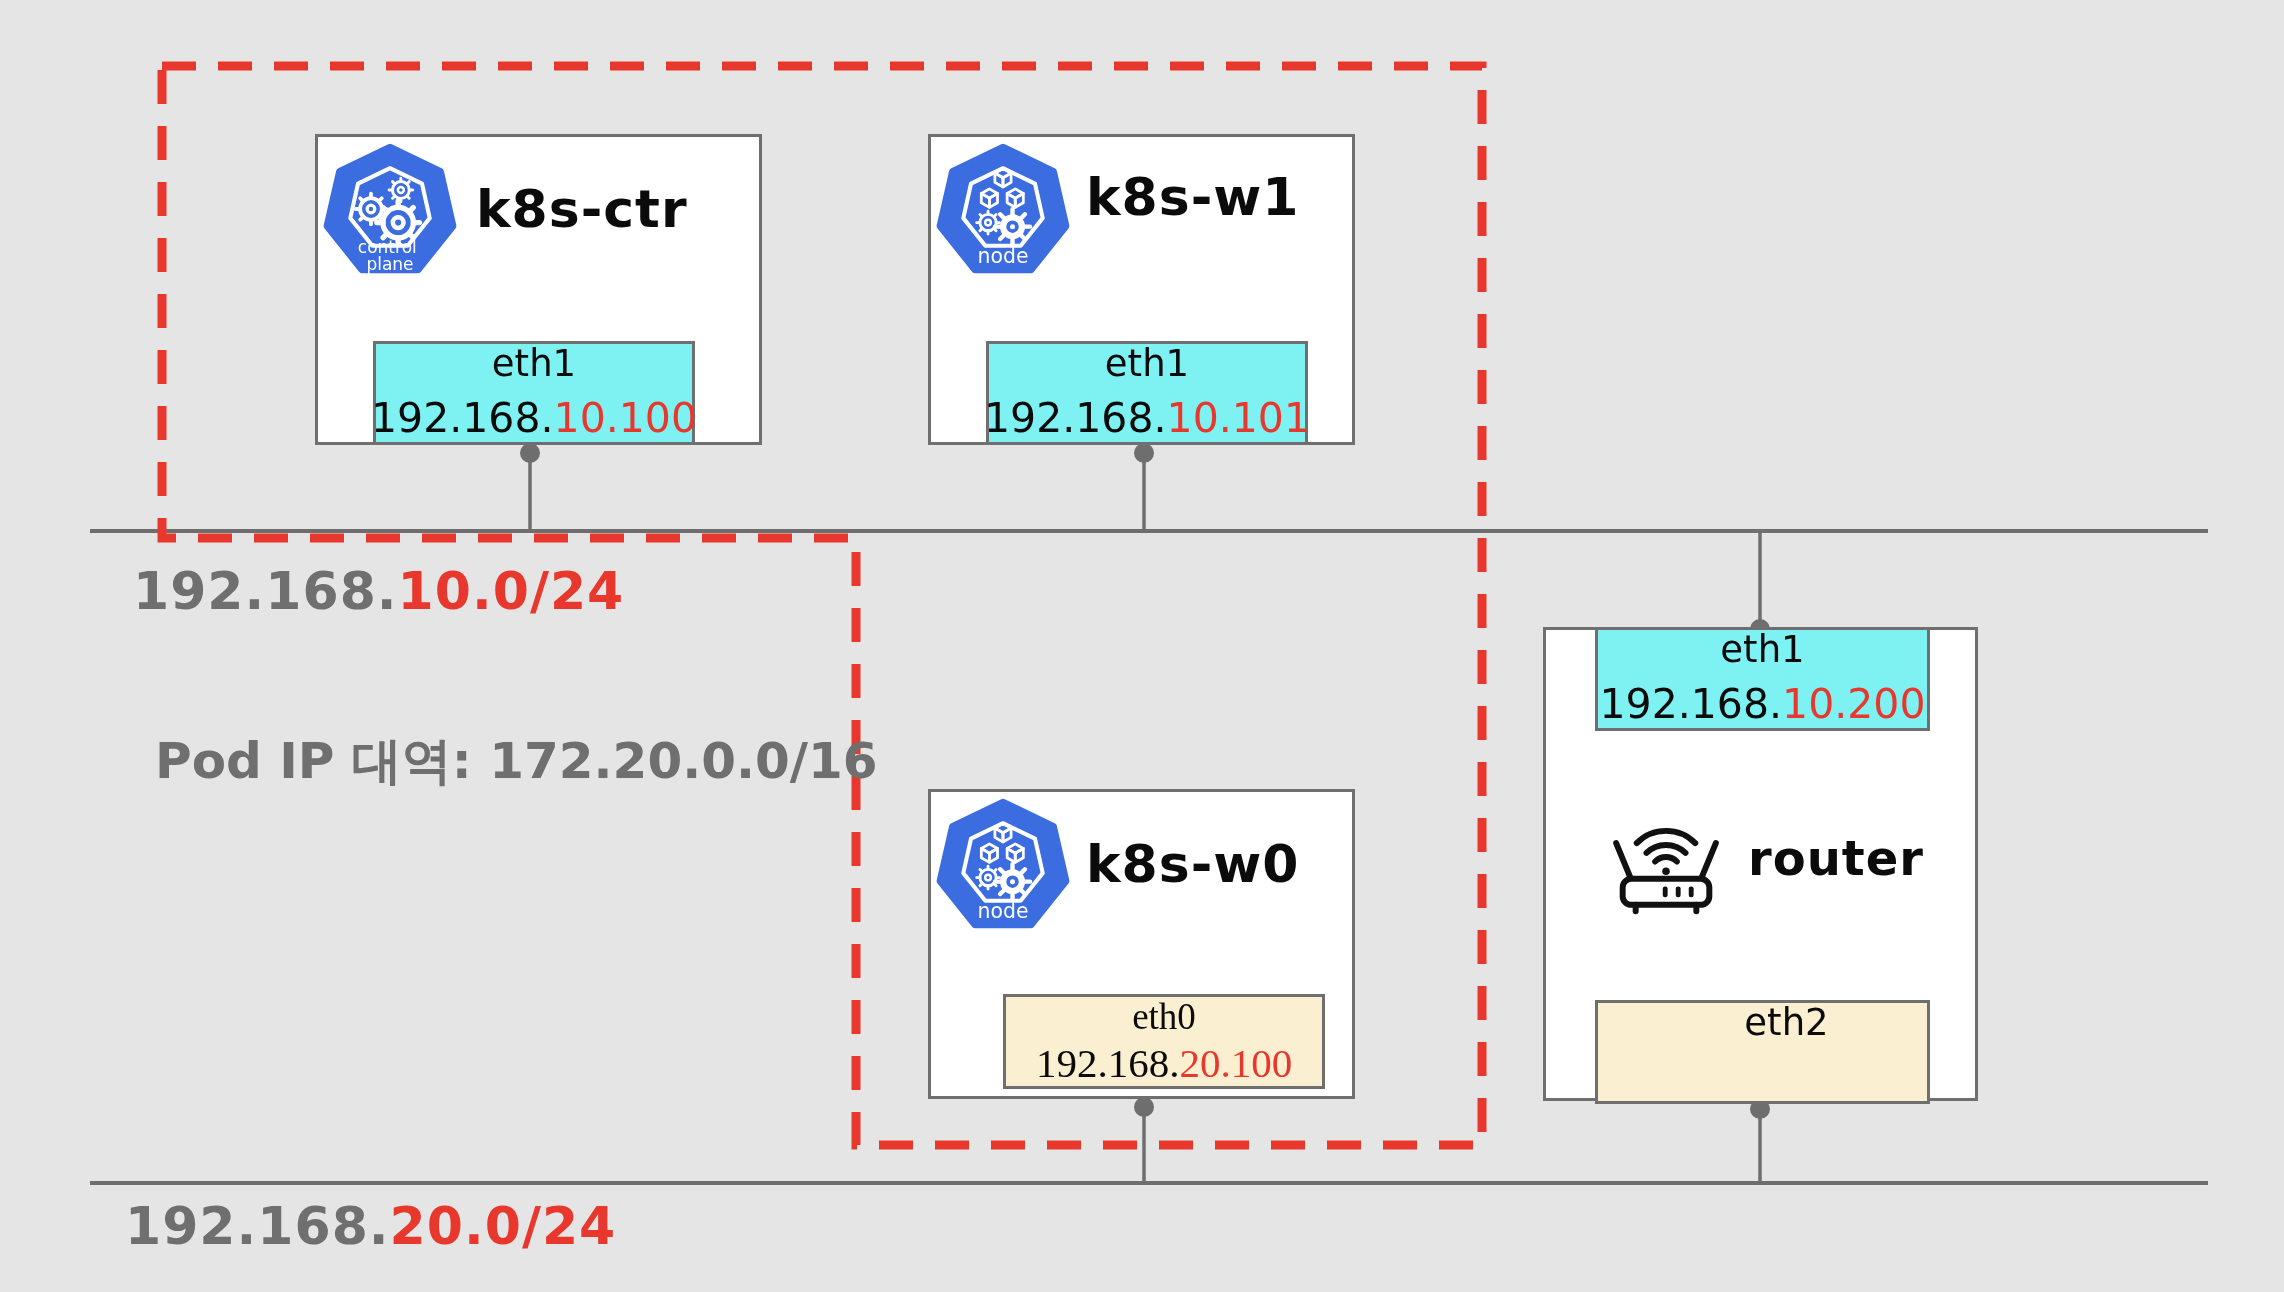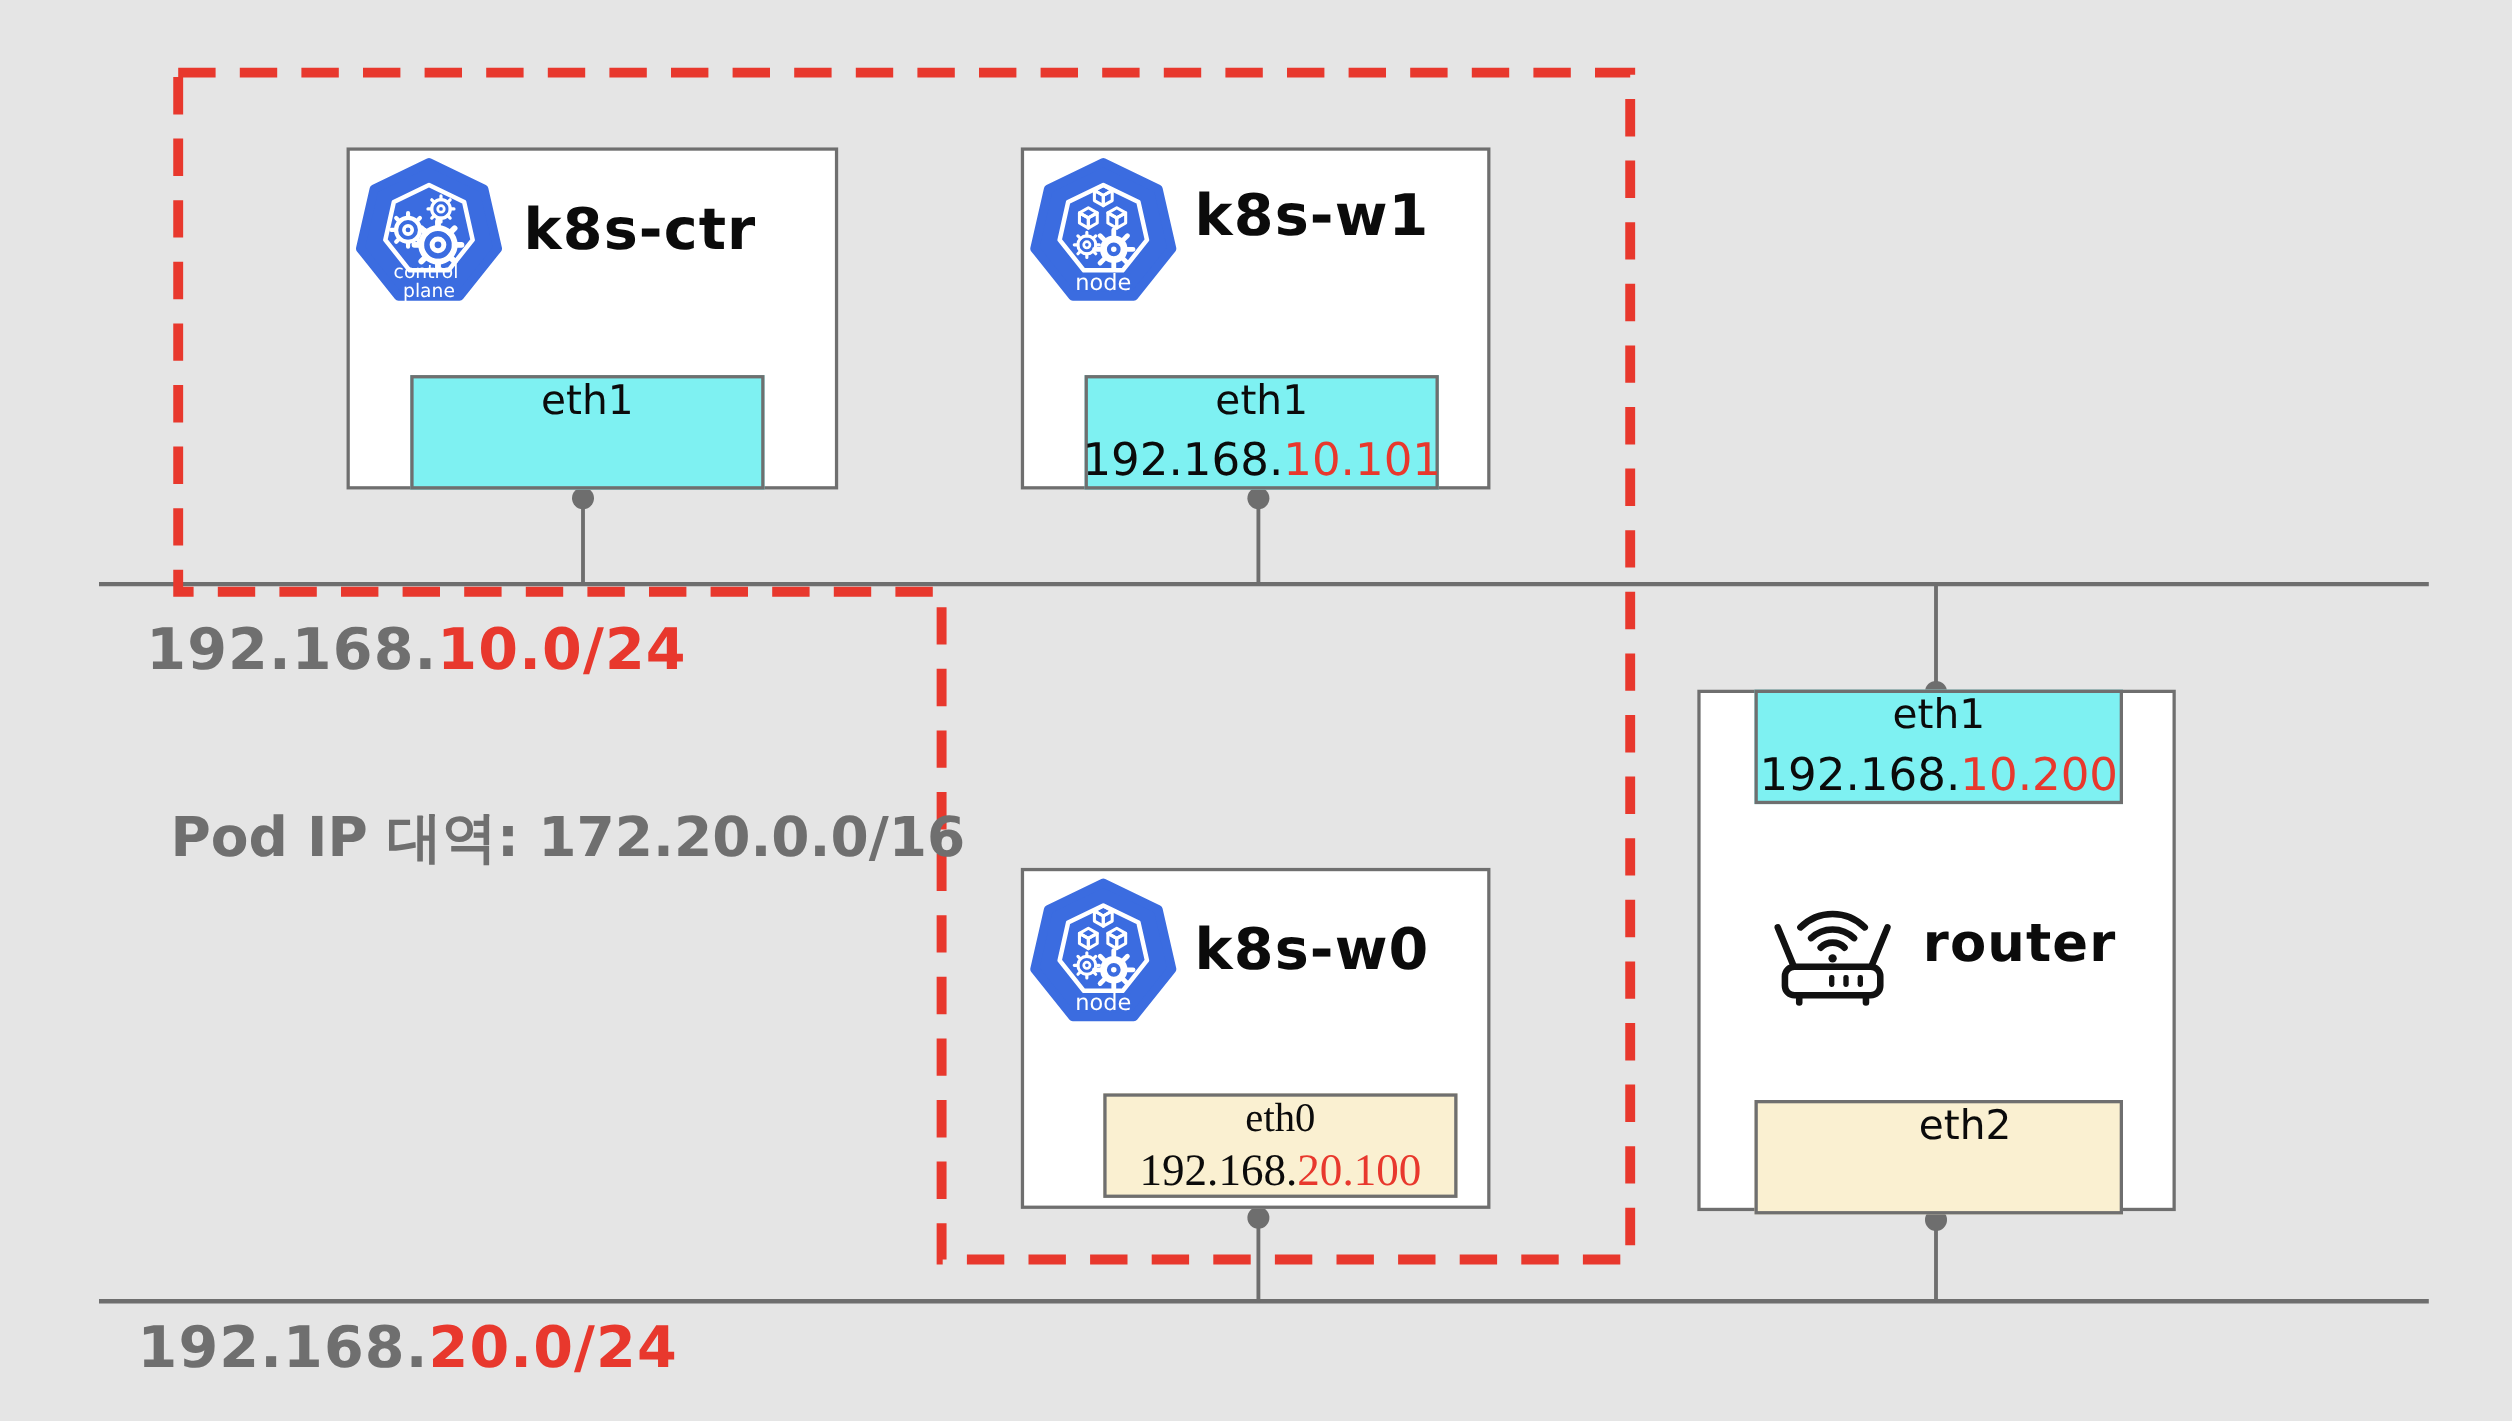--- a/index.html
+++ b/index.html
@@ -94,20 +94,21 @@
       <use href="#gear" transform="translate(58,36) scale(0.62)"></use>
       <use href="#gear" transform="translate(56,60) scale(1.12)"></use>
       <text class="icon-caption">
         <tspan x="50" y="82">control</tspan>
         <tspan x="50" y="95">plane</tspan>
       </text>
     </svg>
     <div class="node-title" style="left:158px; top:42px;">k8s-ctr</div>
     <div class="iface-box cyan" style="left:55px; top:204px; width:322px; height:104px;">
       <div class="iface-name">eth1</div>
+      <div class="iface-ip"><span class="ip-prefix">192.168.</span><span class="ip-red">10.100</span></div>
     </div>
   </div>
 
   <div class="node-box" style="left:928px; top:134px; width:427px; height:311px;">
     <svg class="k8s-icon" viewBox="0 0 100 100">
       <polygon class="hept-fill" points="50,5 86.7,22.7 95.8,62.5 70.4,94.3 29.6,94.3 4.2,62.5 13.3,22.7"></polygon>
       <polygon class="hept-line" points="50,20 73.5,31.3 79.2,56.7 63,77 37,77 20.8,56.7 26.5,31.3"></polygon>
       <use href="#cube" transform="translate(50,27) scale(0.85)"></use>
       <use href="#cube" transform="translate(40,42) scale(0.85)"></use>
       <use href="#cube" transform="translate(59,42) scale(0.85)"></use>

